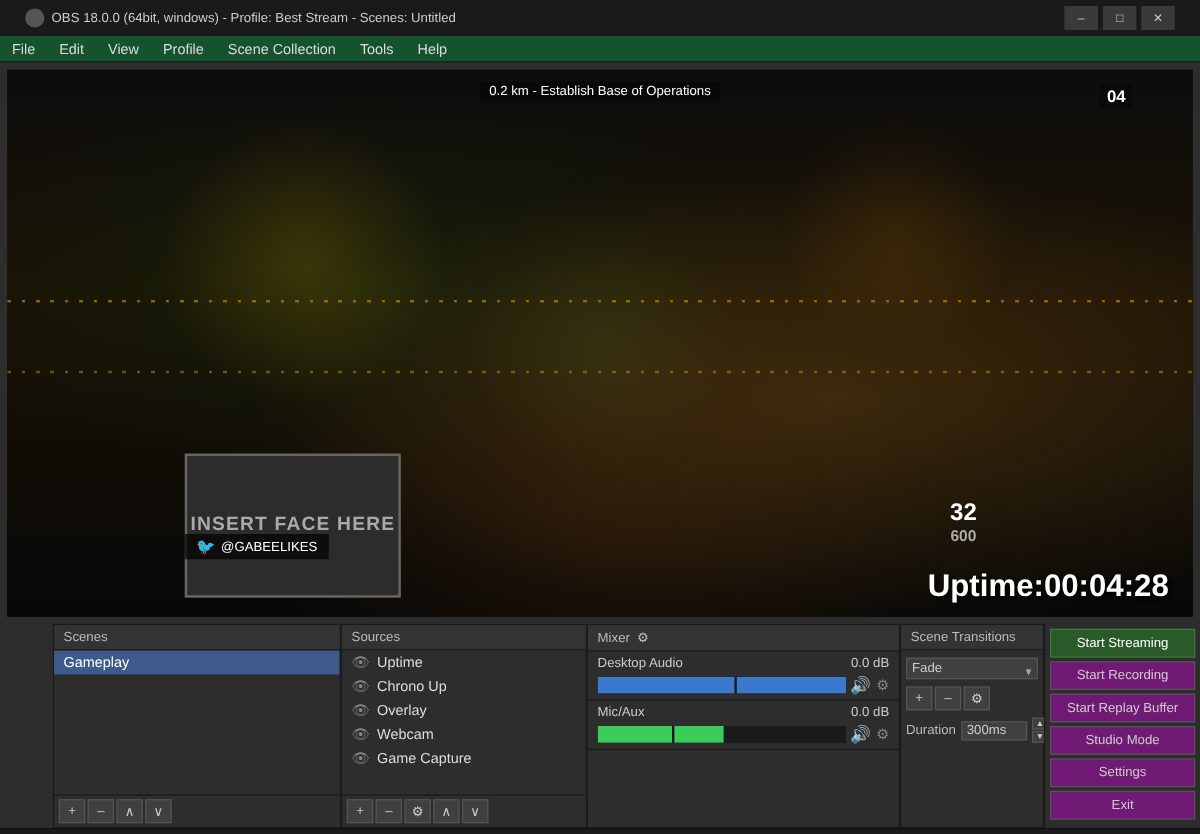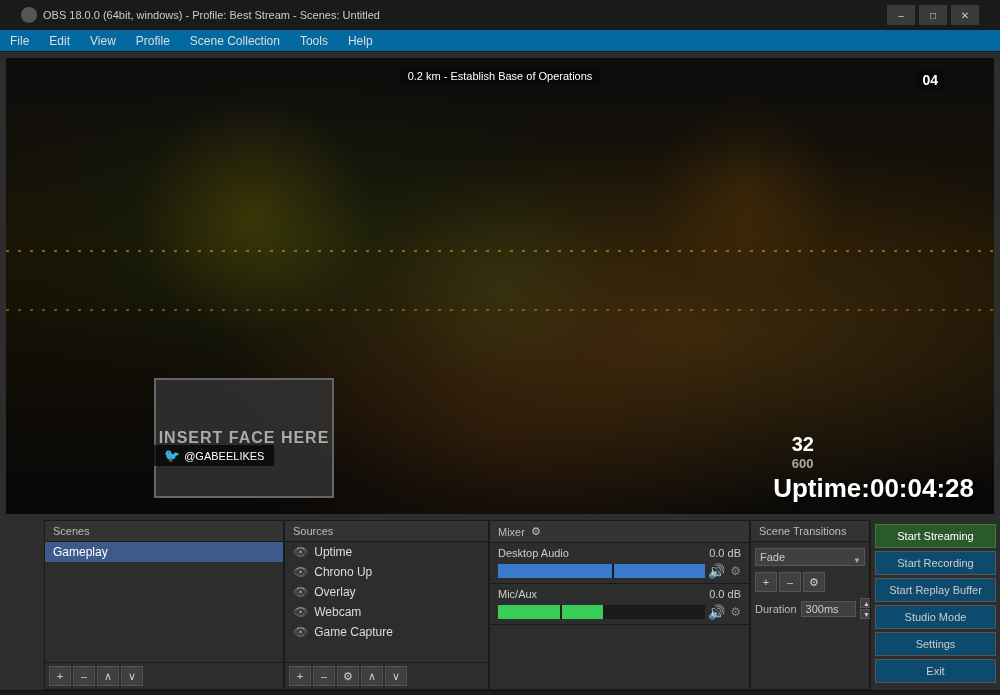--- a/index.html
+++ b/index.html
@@ -6,21 +6,21 @@
     body { font-family: 'Segoe UI', Arial, sans-serif; font-size: 12px; background: #2d2d2d; color: #ddd; width: 1000px; height: 695px; overflow: hidden; }
     
     
     #title-bar { background: #1a1a1a; height: 30px; display: flex; align-items: center; padding: 0 21px; color: #ccc; font-size: 11px; user-select: none; }
     #title-bar .app-icon { width: 16px; height: 16px; margin-right: 6px; background: #555; border-radius: 50%; display: inline-block; flex-shrink: 0; }
     #title-bar .title-text { flex: 1; }
     #window-controls { display: flex; gap: 4px; margin-left: auto; }
     .win-btn { width: 28px; height: 20px; background: #3a3a3a; border: none; color: #ccc; cursor: pointer; display: flex; align-items: center; justify-content: center; font-size: 10px; }
 
     
-    #menu-bar { background: #0369a1; height: 22px; display: flex; align-items: center; border-bottom: 1px solid #1a1a1a; }
+    #menu-bar { background: #14532d; height: 22px; display: flex; align-items: center; border-bottom: 1px solid #1a1a1a; }
     .menu-item { padding: 2px 10px; cursor: pointer; color: #ddd; font-size: 12px; height: 100%; display: flex; align-items: center; }
 
     
     #preview-area { background: #1a1a1a; margin: 6px; height: 456px; position: relative; overflow: hidden; display: flex; align-items: center; justify-content: center; }
     #game-preview { width: 100%; height: 100%; position: relative; background: linear-gradient(to bottom, #0a0a0a 0%, #1a1a0a 30%, #0a0a05 60%, #050505 100%); overflow: hidden; }
     
     
     .scene-bg { position: absolute; inset: 0; background: 
       radial-gradient(ellipse at 70% 60%, rgba(120, 80, 20, 0.4) 0%, transparent 50%),
       radial-gradient(ellipse at 30% 40%, rgba(20, 60, 20, 0.3) 0%, transparent 40%),
@@ -34,21 +34,21 @@
     .twitter-badge { position: absolute; left: 148px; bottom: 48px; background: rgba(0,0,0,0.7); padding: 3px 10px; color: #fff; font-size: 11px; display: flex; align-items: center; gap: 4px; }
     .twitter-icon { color: #1da1f2; font-size: 13px; }
     
     .uptime-display { position: absolute; bottom: 10px; right: 20px; color: #fff; font-size: 26px; font-weight: bold; text-shadow: 2px 2px 4px #000; }
     
     .hud-top { position: absolute; top: 10px; left: 0; right: 0; display: flex; justify-content: center; }
     .hud-top-text { color: #fff; font-size: 11px; background: rgba(0,0,0,0.4); padding: 2px 8px; }
     
     .hud-indicator { position: absolute; top: 12px; right: 50px; color: #fff; font-size: 14px; font-weight: bold; background: rgba(0,0,0,0.3); padding: 2px 6px; }
     
-    .ammo-display { position: absolute; bottom: 43px; right: 180px; color: #fff; font-size: 13px; font-weight: bold; text-align: left; }
+    .ammo-display { position: absolute; bottom: 60px; right: 180px; color: #fff; font-size: 13px; font-weight: bold; text-align: center; }
 
     
     .street-lights { position: absolute; inset: 0; background: 
       radial-gradient(circle at 25% 35%, rgba(255,200,0,0.15) 0%, transparent 15%),
       radial-gradient(circle at 75% 30%, rgba(255,150,0,0.1) 0%, transparent 12%),
       radial-gradient(circle at 50% 50%, rgba(100,150,50,0.1) 0%, transparent 20%); }
 
     
     #bottom-panels { display: flex; height: 170px; background: #2d2d2d; margin-left: 44px; }
     
@@ -85,21 +85,21 @@
     
     #transitions-panel { width: 120px; flex-shrink: 0; }
     .transitions-content { padding: 6px 4px; }
     .transition-select { width: 100%; background: #404040; border: 1px solid #555; color: #ccc; padding: 2px 4px; font-size: 11px; margin-bottom: 6px; }
     .transitions-toolbar { display: flex; gap: 2px; margin-bottom: 6px; align-items: center; }
     .duration-row { display: flex; align-items: center; gap: 4px; font-size: 11px; color: #bbb; }
     .duration-input { width: 55px; background: #404040; border: 1px solid #555; color: #ccc; padding: 1px 4px; font-size: 11px; }
     
     
     #controls-panel { width: 130px; flex-shrink: 0; display: flex; flex-direction: column; padding: 4px; gap: 3px; background: #2d2d2d; border-left: 1px solid #1a1a1a; }
-    .ctrl-btn { width: 100%; padding: 5px 8px; background: #0c4a6e; border: 1px solid #555; color: #ccc; cursor: pointer; font-size: 11px; text-align: center; }
+    .ctrl-btn { width: 100%; padding: 5px 8px; background: #701a75; border: 1px solid #555; color: #ccc; cursor: pointer; font-size: 11px; text-align: center; }
     .ctrl-btn.stream { background: #2a5a2a; border-color: #3a7a3a; color: #fff; }
 
     
     #status-bar { background: #1a1a1a; height: 22px; display: flex; align-items: center; padding: 0 8px; font-size: 11px; color: #888; border-top: 1px solid #111; gap: 16px; }
 
     
     ::-webkit-scrollbar { width: 6px; }
     ::-webkit-scrollbar-track { background: #1a1a1a; }
     ::-webkit-scrollbar-thumb { background: #555; }
 

